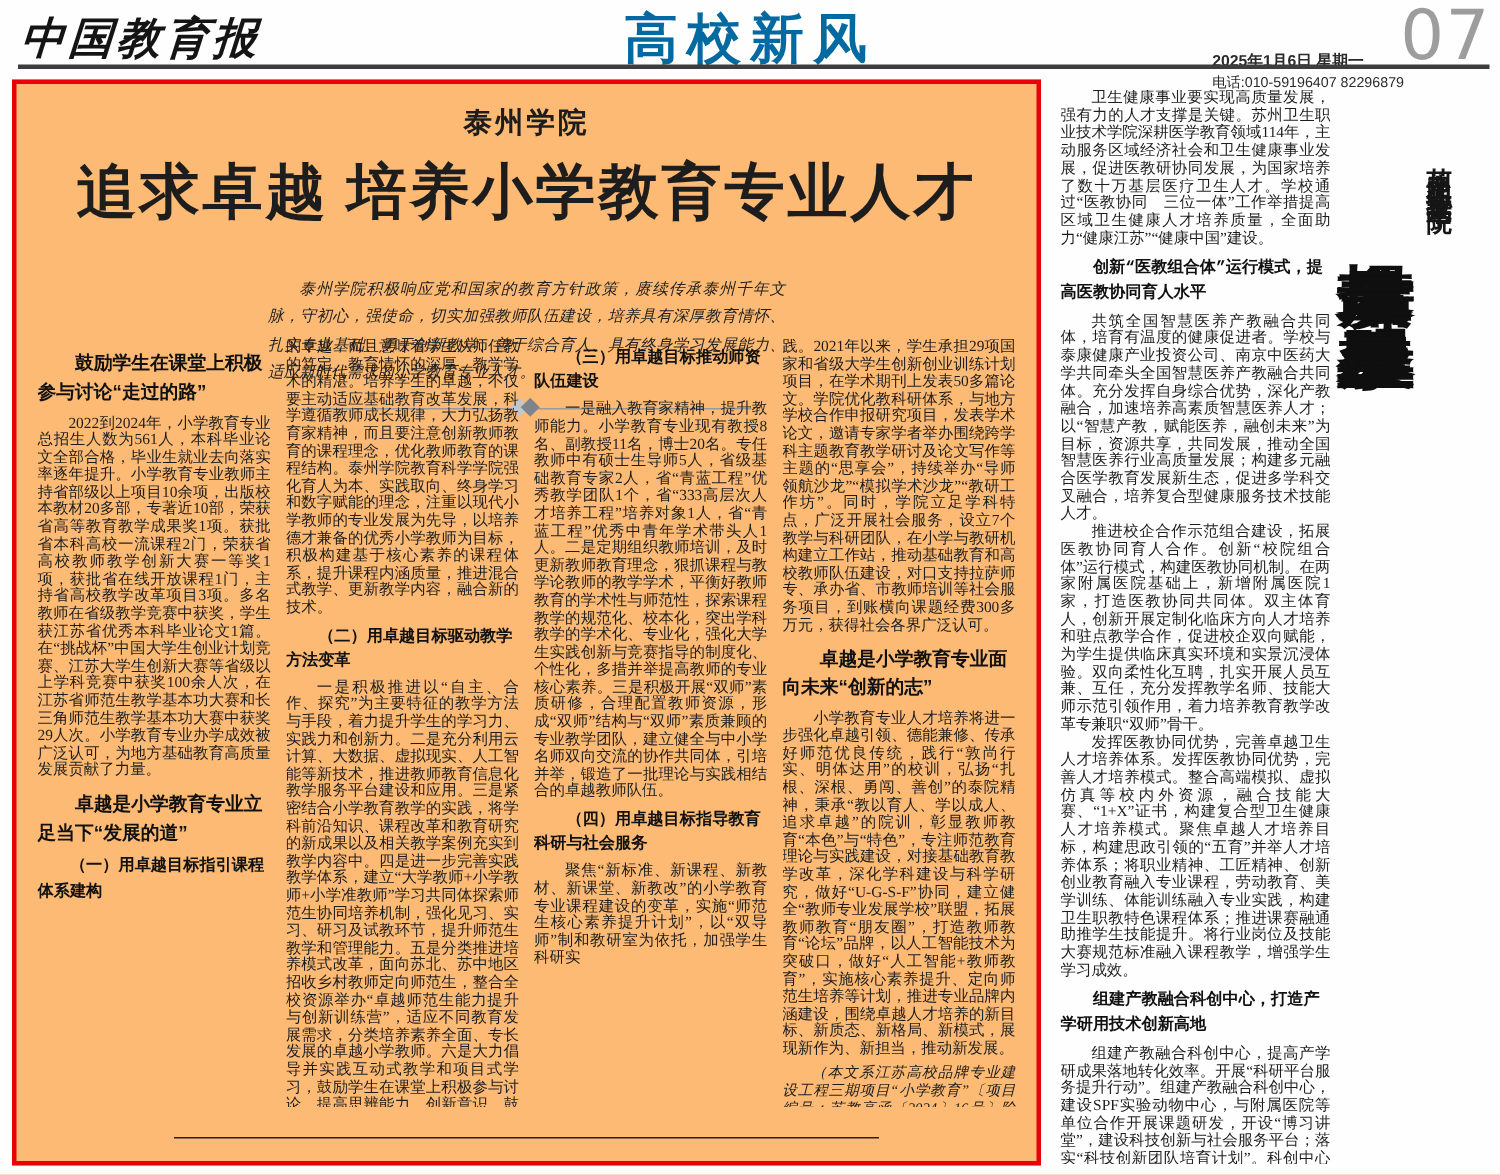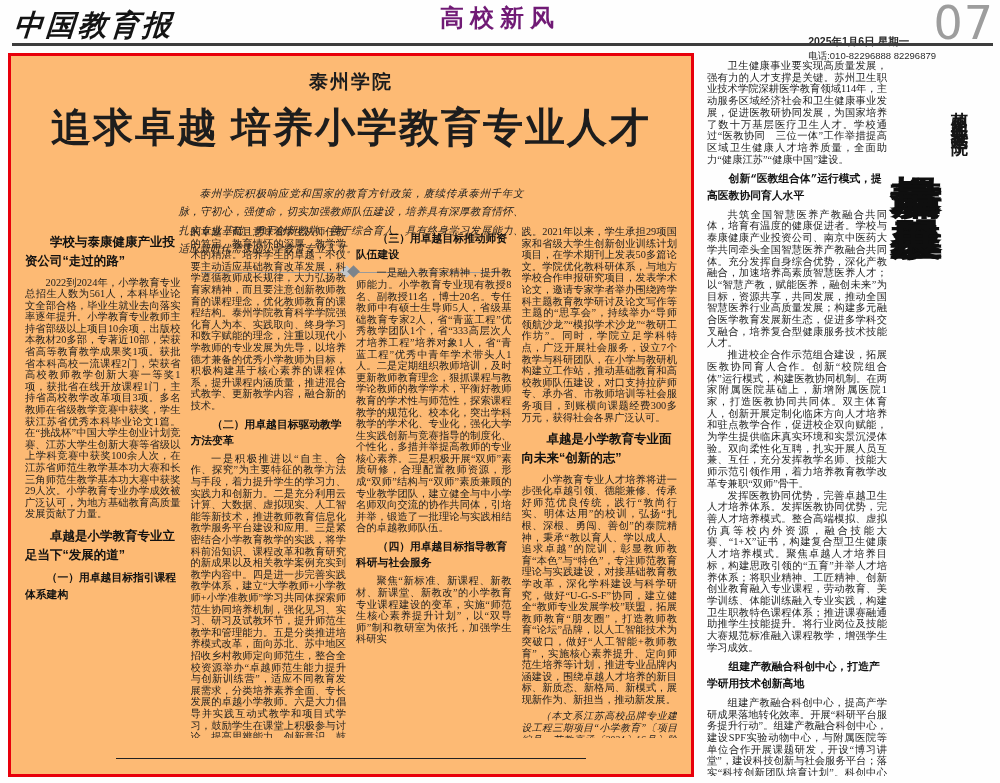--- a/index.html
+++ b/index.html
@@ -8,22 +8,22 @@
     font-family:"Liberation Serif",serif;color:#1d1d1d;overflow:hidden;
   }
   
   .masthead{
     position:absolute;left:14px;top:6px;font-family:"DejaVu Serif",serif;
     font-size:29px;font-weight:bold;font-style:italic;letter-spacing:3px;
     transform:skewX(-4deg);color:#141414;
   }
   .section-title{
     position:absolute;left:50%;top:2px;transform:translateX(-50%);
-    font-family:"Liberation Sans",sans-serif;font-weight:900;font-size:24px;
-    letter-spacing:6px;color:#701a75;
+    font-family:"Liberation Sans",sans-serif;font-weight:900;font-size:36px;
+    letter-spacing:6px;color:#0369a1;
   }
   .date-block{
     position:absolute;right:64px;top:11px;text-align:left;
     font-family:"Liberation Sans",sans-serif;color:#2a2a2a;line-height:1.45;margin-top:23px;
   }
   .date-line{font-size:10.5px;font-weight:700;}
   .phone-line{font-size:9.5px;}
   .page-number{
     position:absolute;right:6px;top:-4px;font-family:"DejaVu Sans",sans-serif;
     font-size:46px;color:#9d9d9d;letter-spacing:1px;
@@ -102,38 +102,38 @@
     transform:scaleY(0.72);transform-origin:top center;letter-spacing:1px;
   }
 </style>
 </head>
 <body>
 
 <div class="masthead">中国教育报</div>
 <div class="section-title">高校新风</div>
 <div class="date-block">
   <div class="date-line">2025年1月6日 星期一</div>
-  <div class="phone-line">电话:010-82296888  82296879</div>
+  <div class="phone-line">电话:010-59196407  82296879</div>
 </div>
 <div class="page-number">07</div>
 <div class="header-rule"></div>
 <div class="column-rule"></div>
 
 <div class="red-frame">
   <div class="kicker">泰州学院</div>
   <div class="headline">追求卓越 培养小学教育专业人才</div>
   <div class="lede">泰州学院积极响应党和国家的教育方针政策，赓续传承泰州千年文脉，守初心，强使命，切实加强教师队伍建设，培养具有深厚教育情怀、扎实专业基础、勇于创新教学、善于综合育人、具有终身学习发展能力、适应新时代需求的小学教育专业人才。</div>
   <div class="lede-divider">
     <span class="diamond d-light"></span>
     <span class="diamond d-dark"></span>
   </div>
 
   <div class="article-body">
     <div class="col">
-      <div class="h2">学校与泰康健康产业投资公司“走过的路”</div>
+      <div class="h2">鼓励学生在课堂上积极参与讨论“走过的路”</div>
       <p>2022到2024年，小学教育专业总招生人数为561人，本科毕业论文全部合格，毕业生就业去向落实率逐年提升。小学教育专业教师主持省部级以上项目10余项，出版校本教材20多部，专著近10部，荣获省高等教育教学成果奖1项。获批省本科高校一流课程2门，荣获省高校教师教学创新大赛一等奖1项，获批省在线开放课程1门，主持省高校教学改革项目3项。多名教师在省级教学竞赛中获奖，学生获江苏省优秀本科毕业论文1篇。在“挑战杯”中国大学生创业计划竞赛、江苏大学生创新大赛等省级以上学科竞赛中获奖100余人次，在江苏省师范生教学基本功大赛和长三角师范生教学基本功大赛中获奖29人次。小学教育专业办学成效被广泛认可，为地方基础教育高质量发展贡献了力量。</p>
       <div class="h2">卓越是小学教育专业立足当下“发展的道”</div>
       <div class="h3">（一）用卓越目标指引课程体系建构</div>
 
     </div>
     <div class="col">
       <p class="cont">的卓越，而且意味着学生从师任教的笃定、教育情怀的深厚、教学学术的精湛。培养学生的卓越，不仅要主动适应基础教育改革发展，科学遵循教师成长规律，大力弘扬教育家精神，而且要注意创新教师教育的课程理念，优化教师教育的课程结构。泰州学院教育科学学院强化育人为本、实践取向、终身学习和数字赋能的理念，注重以现代小学教师的专业发展为先导，以培养德才兼备的优秀小学教师为目标，积极构建基于核心素养的课程体系，提升课程内涵质量，推进混合式教学、更新教学内容，融合新的技术。</p>
       <div class="h3">（二）用卓越目标驱动教学方法变革</div>
       <p>一是积极推进以“自主、合作、探究”为主要特征的教学方法与手段，着力提升学生的学习力、实践力和创新力。二是充分利用云计算、大数据、虚拟现实、人工智能等新技术，推进教师教育信息化教学服务平台建设和应用。三是紧密结合小学教育教学的实践，将学科前沿知识、课程改革和教育研究的新成果以及相关教学案例充实到教学内容中。四是进一步完善实践教学体系，建立“大学教师+小学教师+小学准教师”学习共同体探索师范生协同培养机制，强化见习、实习、研习及试教环节，提升师范生教学和管理能力。五是分类推进培养模式改革，面向苏北、苏中地区招收乡村教师定向师范生，整合全校资源举办“卓越师范生能力提升与创新训练营”，适应不同教育发展需求，分类培养素养全面、专长发展的卓越小学教师。六是大力倡导并实践互动式教学和项目式学习，鼓励学生在课堂上积极参与讨论，提高思辨能力、创新意识，鼓励教师通过案例分析、小组讨论等方式激发学生的学习兴趣</p>
     </div>

